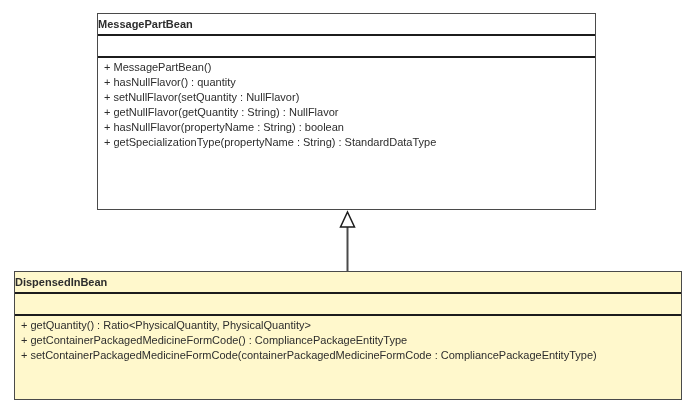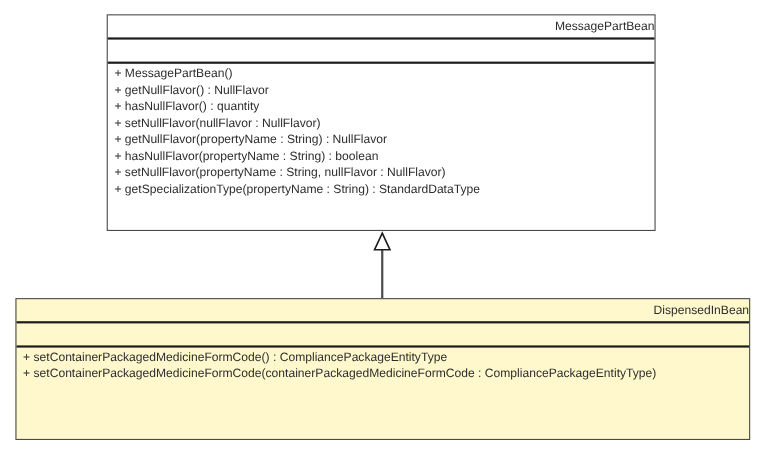--- a/index.html
+++ b/index.html
@@ -16,23 +16,23 @@
   .uml-class{
     position:absolute; box-sizing:border-box;
     border:1px solid var(--box-border);
     display:flex; flex-direction:column;
     color:var(--text);
   }
   .uml-class.superclass{ left:97px; top:13px; width:499px; height:197px; background:var(--super-fill); }
   .uml-class.subclass{ left:14px; top:271px; width:668px; height:129px; background:var(--sub-fill); }
   .uml-title{
     box-sizing:border-box; height:22px; line-height:20px;
-    text-align:right; font-size:11px;
+    text-align:left; font-size:11px;
     border-bottom:2px solid var(--divider);
-    overflow:hidden; white-space:nowrap;
+    overflow:hidden; white-space:nowrap;font-weight:bold;
   }
   .uml-fields{
     box-sizing:border-box; height:22px;
     border-bottom:2px solid var(--divider);
   }
   .uml-methods{
     box-sizing:border-box; flex:1; padding:2px 4px 0 6px;
     overflow:hidden;
   }
   .uml-method-row{
@@ -46,37 +46,36 @@
 </head>
 <body>
 
 <div class="canvas">
 
   <div class="uml-class superclass">
     <div class="uml-title">MessagePartBean</div>
     <div class="uml-fields"></div>
     <div class="uml-methods">
         <div class="uml-method-row">+ MessagePartBean()</div>
-        <div class="uml-method-row">+ getNullFlavor() : NullFlavor</div>
         <div class="uml-method-row">+ hasNullFlavor() : quantity</div>
-        <div class="uml-method-row">+ setNullFlavor(nullFlavor : NullFlavor)</div>
-        <div class="uml-method-row">+ getNullFlavor(propertyName : String) : NullFlavor</div>
+        <div class="uml-method-row">+ setNullFlavor(setQuantity : NullFlavor)</div>
+        <div class="uml-method-row">+ getNullFlavor(getQuantity : String) : NullFlavor</div>
         <div class="uml-method-row">+ hasNullFlavor(propertyName : String) : boolean</div>
-        <div class="uml-method-row">+ setNullFlavor(propertyName : String, nullFlavor : NullFlavor)</div>
         <div class="uml-method-row">+ getSpecializationType(propertyName : String) : StandardDataType</div>
       </div>
   </div>
 
   <svg class="arrow-layer" width="696" height="411" viewBox="0 0 696 411" xmlns="http://www.w3.org/2000/svg">
     <line x1="347.5" y1="227" x2="347.5" y2="272" stroke="#4a4a4a" stroke-width="2"></line>
     <polygon points="347.5,212 354.5,227 340.5,227" fill="#ffffff" stroke="#1c1c1c" stroke-width="1.5"></polygon>
   </svg>
 
   <div class="uml-class subclass">
     <div class="uml-title">DispensedInBean</div>
     <div class="uml-fields"></div>
     <div class="uml-methods">
-        <div class="uml-method-row">+ setContainerPackagedMedicineFormCode() : CompliancePackageEntityType</div>
+        <div class="uml-method-row">+ getQuantity() : Ratio&lt;PhysicalQuantity, PhysicalQuantity&gt;</div>
+        <div class="uml-method-row">+ getContainerPackagedMedicineFormCode() : CompliancePackageEntityType</div>
         <div class="uml-method-row">+ setContainerPackagedMedicineFormCode(containerPackagedMedicineFormCode : CompliancePackageEntityType)</div>
       </div>
   </div>
 
 </div>
 
 </body></html>

